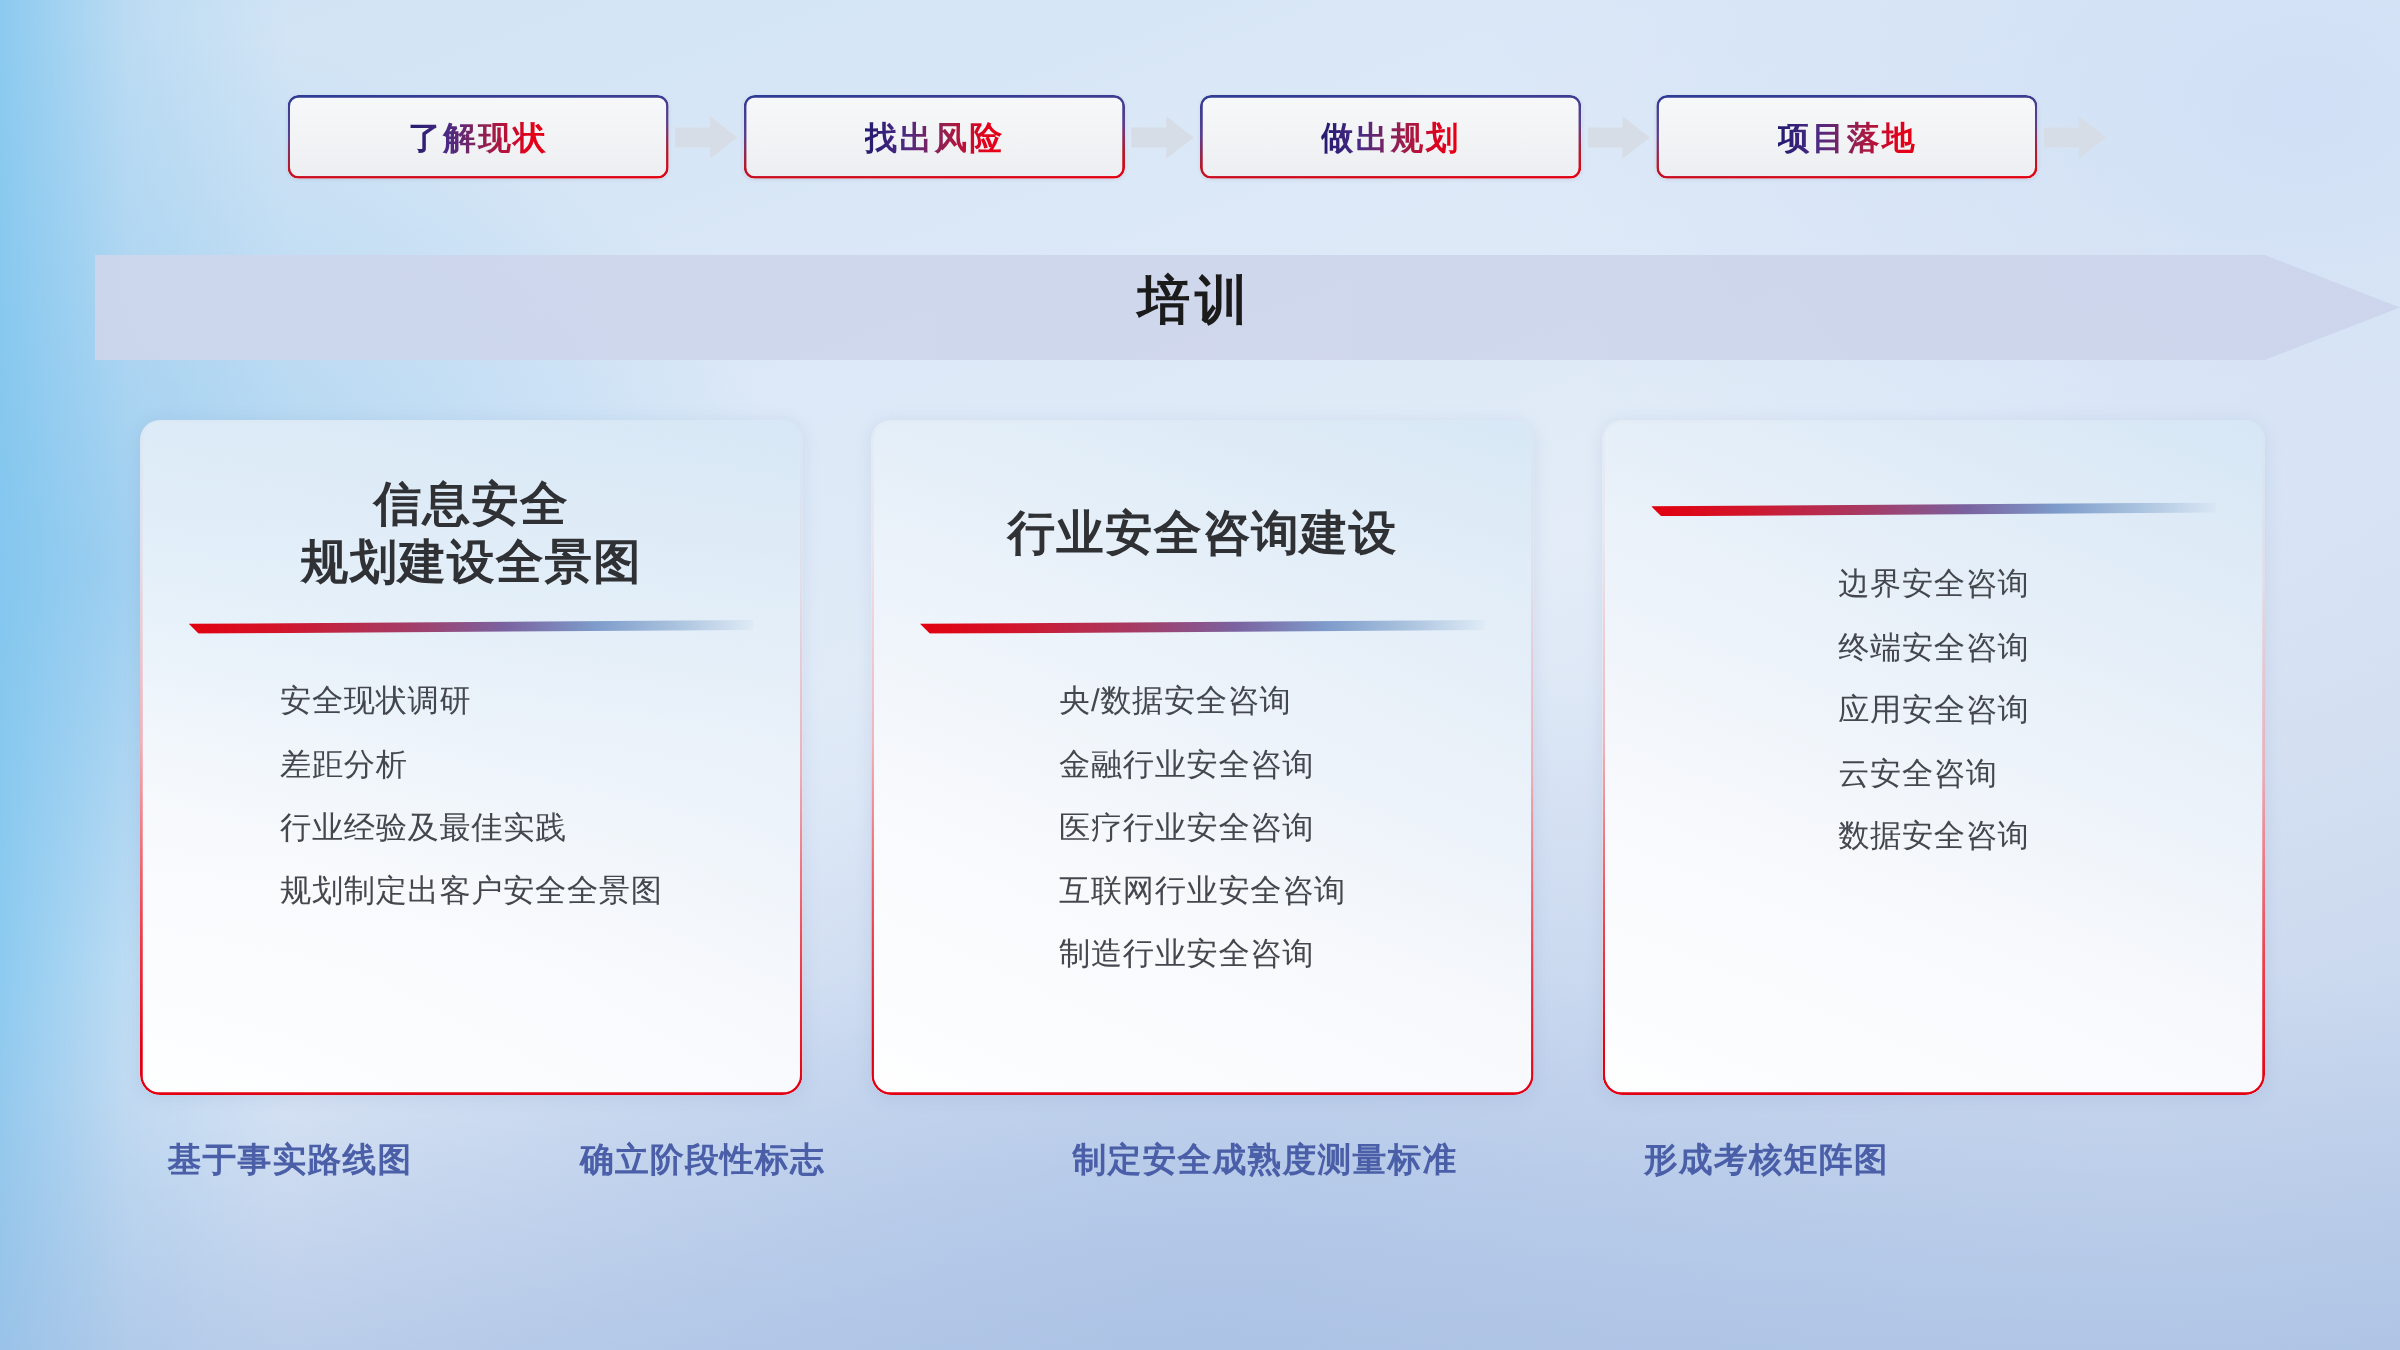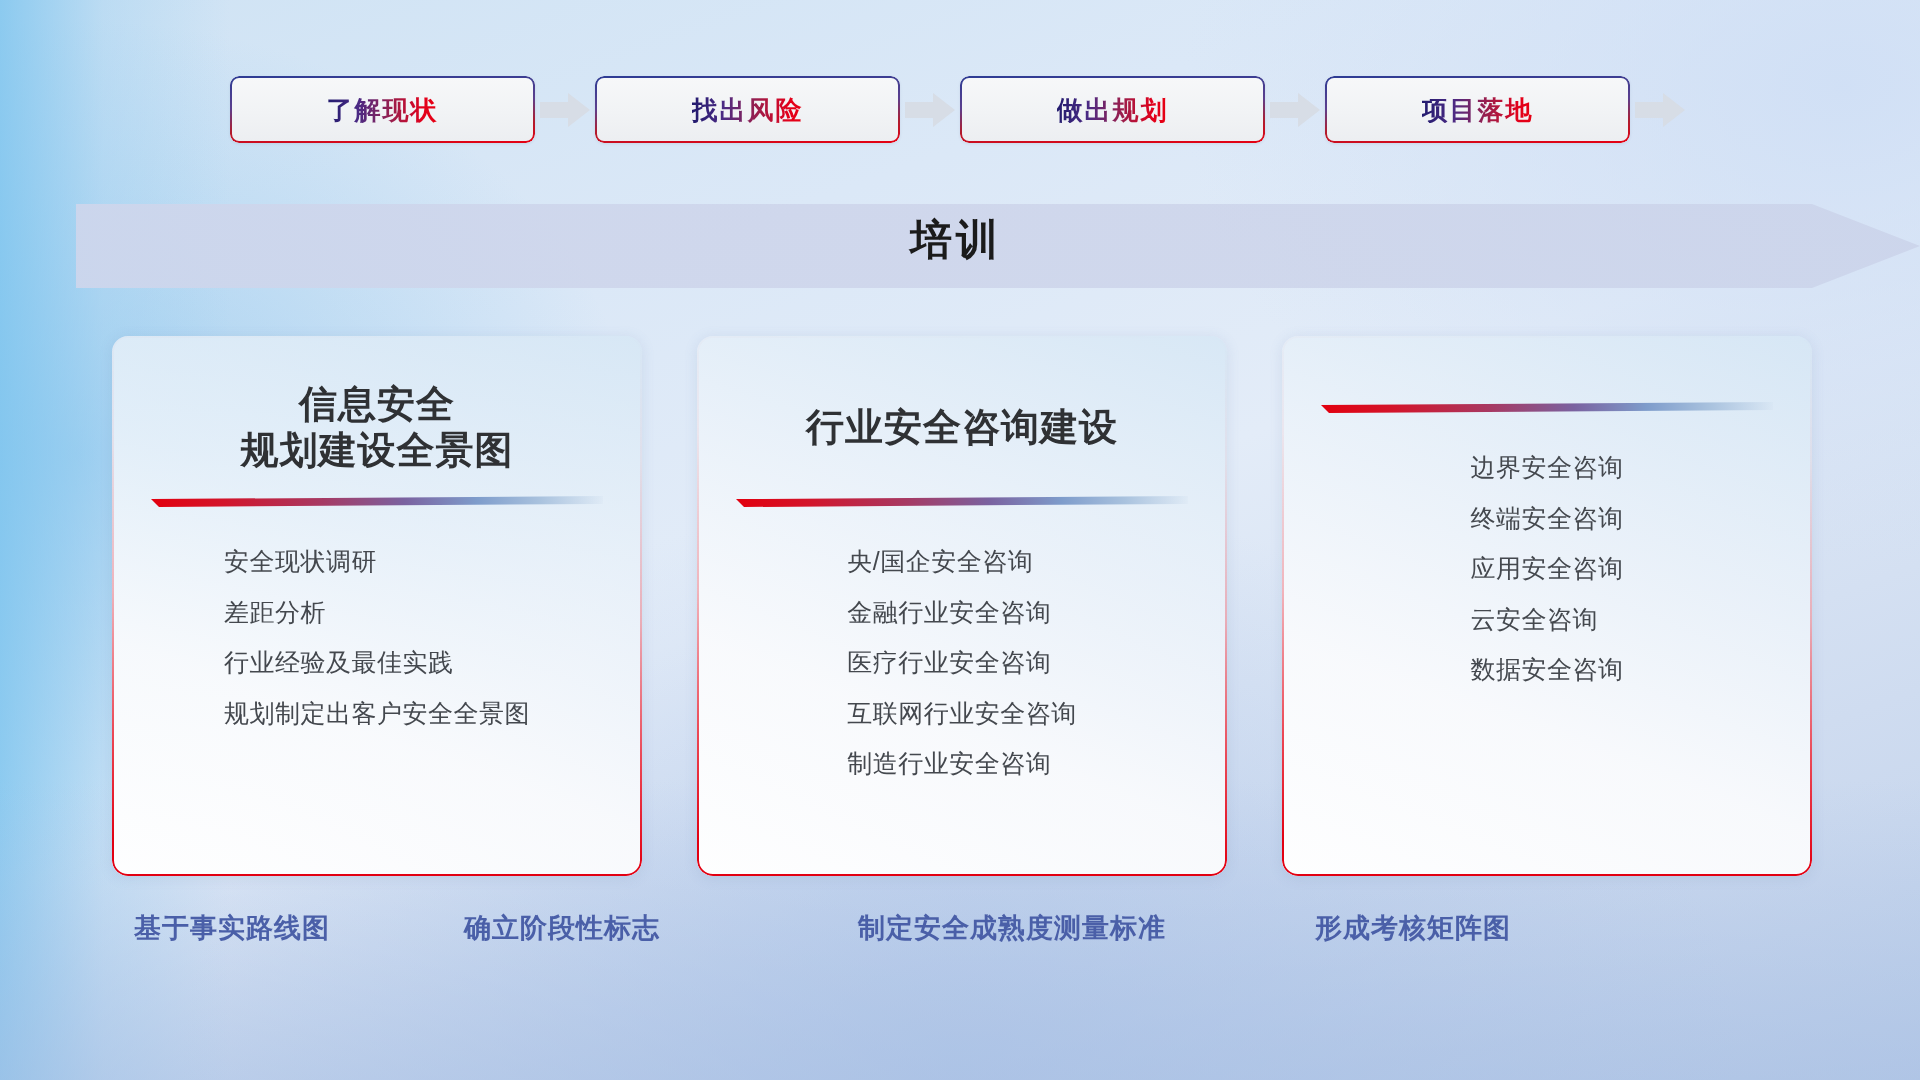--- a/index.html
+++ b/index.html
@@ -318,21 +318,21 @@
       </div>
     </div>
 
     <div class="card">
       <div class="card-inner">
         <div class="card-title">行业安全咨询建设</div>
         <div class="card-rule">
             <div class="rule-shape"></div>
           </div>
         <div class="card-list">
-          <div class="card-list-item">央/国企安全咨询</div>
+          <div class="card-list-item">央/数据安全咨询</div>
           <div class="card-list-item">金融行业安全咨询</div>
           <div class="card-list-item">医疗行业安全咨询</div>
           <div class="card-list-item">互联网行业安全咨询</div>
           <div class="card-list-item">制造行业安全咨询</div>
         </div>
       </div>
     </div>
 
     <div class="card">
       <div class="card-inner">

